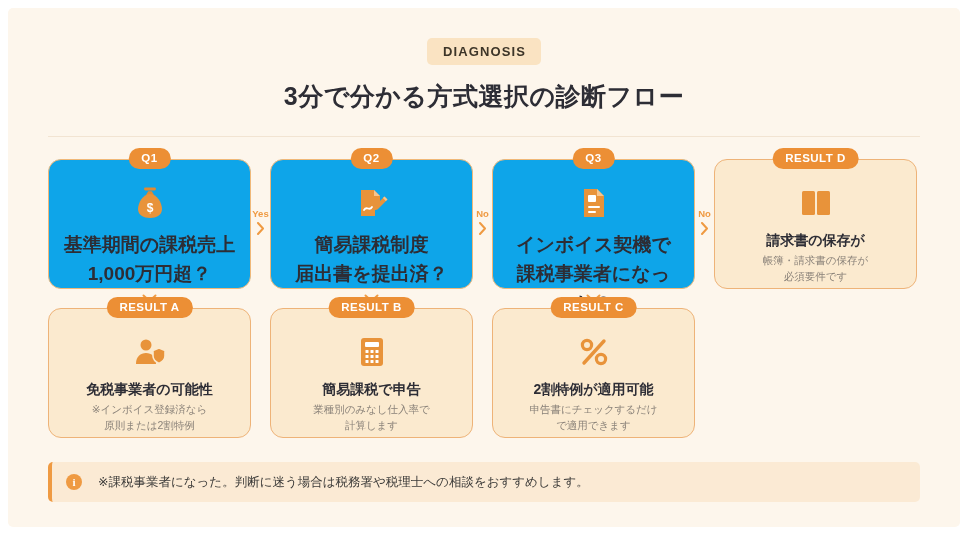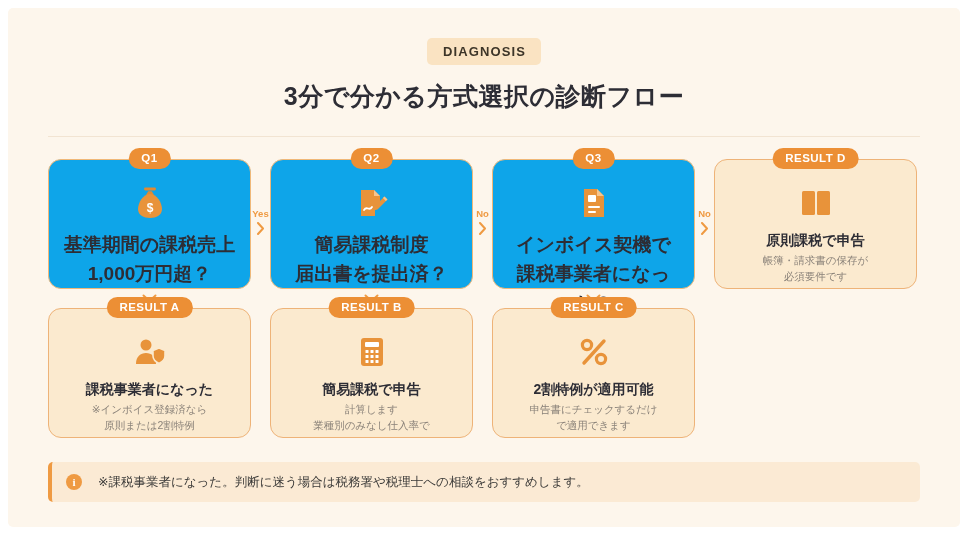--- a/index.html
+++ b/index.html
@@ -225,21 +225,21 @@
       <div class="gap"></div>
 
       <div class="card res-d">
         <span class="tag">RESULT D</span>
         <div class="card-icon">
           <svg width="32" height="26" viewBox="0 0 32 26">
             <rect x="2" y="1" width="13" height="24" rx="1.5" fill="#e8933a"></rect>
             <rect x="17" y="1" width="13" height="24" rx="1.5" fill="#e8933a"></rect>
           </svg>
         </div>
-        <div class="card-title">原則課税で申告</div>
+        <div class="card-title">請求書の保存が</div>
         <div class="card-sub">
           <div>帳簿・請求書の保存が</div>
           <div>必須要件です</div>
         </div>
       </div>
 
       <div class="conn-h" style="left:203px;">
         <span class="lbl">Yes</span>
         <span class="chev">
           <svg width="9" height="13" viewBox="0 0 9 13">
@@ -298,21 +298,21 @@
 
       <div class="card res">
         <span class="tag">RESULT A</span>
         <div class="card-icon">
           <svg width="32" height="28" viewBox="0 0 32 28">
             <circle cx="12" cy="7" r="5.5" fill="#e8933a"></circle>
             <path d="M2 26 C2 18.5 6.5 15 12 15 C17.5 15 22 18.5 22 26 Z" fill="#e8933a"></path>
             <path d="M25 10 L31 12.5 V18 C31 21.5 28 24 25 25.5 C22 24 19 21.5 19 18 V12.5 Z" fill="#e8933a" stroke="#fbeacf" stroke-width="1.6"></path>
           </svg>
         </div>
-        <div class="card-title">課税事業者になった</div>
+        <div class="card-title">免税事業者の可能性</div>
         <div class="card-sub">
           <div>※インボイス登録済なら</div>
           <div>原則または2割特例</div>
         </div>
       </div>
 
       <div class="gap"></div>
 
       <div class="card res">
         <span class="tag">RESULT B</span>
@@ -326,22 +326,22 @@
             <rect x="5.5" y="18" width="3" height="3" rx="0.6" fill="#ffffff"></rect>
             <rect x="10.5" y="18" width="3" height="3" rx="0.6" fill="#ffffff"></rect>
             <rect x="15.5" y="18" width="3" height="3" rx="0.6" fill="#ffffff"></rect>
             <rect x="5.5" y="23" width="3" height="3" rx="0.6" fill="#ffffff"></rect>
             <rect x="10.5" y="23" width="3" height="3" rx="0.6" fill="#ffffff"></rect>
             <rect x="15.5" y="23" width="3" height="3" rx="0.6" fill="#ffffff"></rect>
           </svg>
         </div>
         <div class="card-title">簡易課税で申告</div>
         <div class="card-sub">
+          <div>業種別のみなし仕入率で</div>
           <div>計算します</div>
-          <div>業種別のみなし仕入率で</div>
         </div>
       </div>
 
       <div class="gap"></div>
 
       <div class="card res">
         <span class="tag">RESULT C</span>
         <div class="card-icon">
           <svg width="30" height="30" viewBox="0 0 30 30">
             <circle cx="8" cy="8" r="4.6" fill="none" stroke="#e8933a" stroke-width="3.2"></circle>

